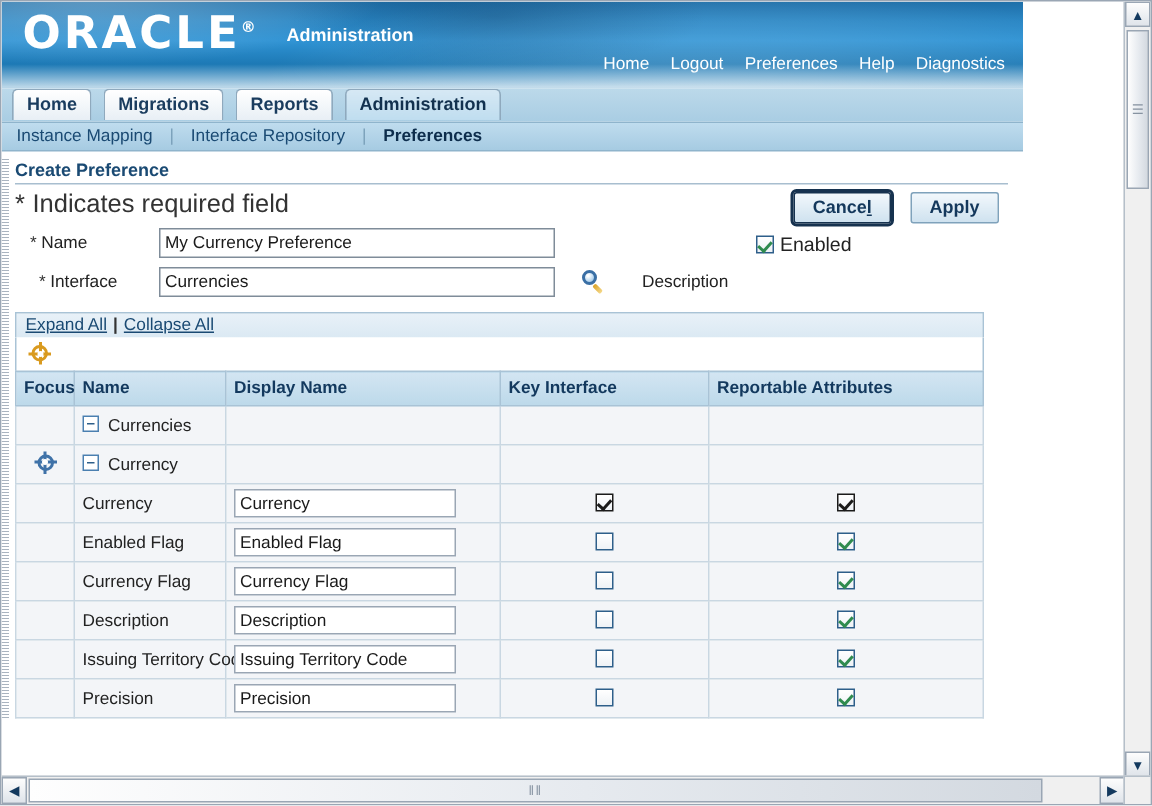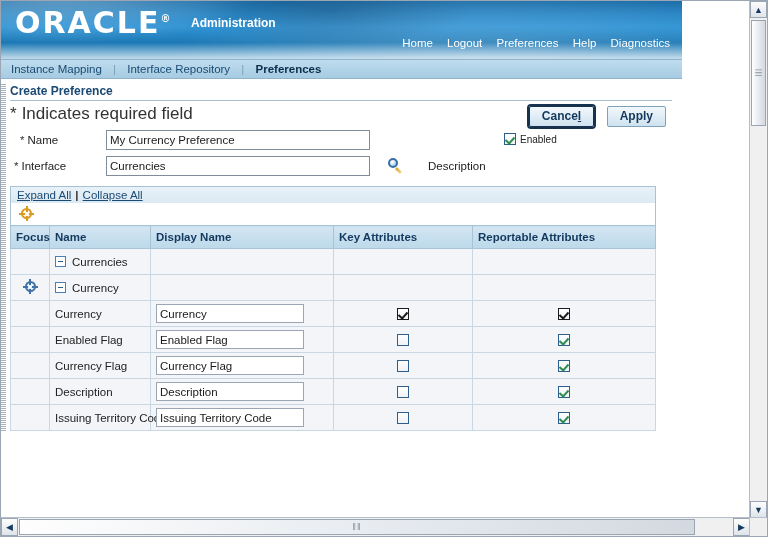--- a/index.html
+++ b/index.html
@@ -211,21 +211,21 @@
   }
   .cbx.checked-dark:after {
     content: "";
     position: absolute; left: 2px; top: 1px;
     width: 4px; height: 7px;
     border: solid #1b1b1b;
     border-width: 0 2px 2px 0;
     transform: rotate(42deg);
   }
   .cbx.dark-border { border: 1px solid #1b1b1b; }
-  .enabled-label { font-size: 10px; color: #222; margin-left: 4px; }
+  .enabled-label { font-size: 13px; color: #222; margin-left: 4px; }
 
   
   .tbl-wrap { margin: 4px 26px 0 0; }
   .expand-bar {
     background: linear-gradient(180deg,#e8f1f8 0%, #dbe9f3 100%);
     border: 1px solid #a9c3d6;
     border-bottom: none;
     font-size: 11.5px;
     padding: 2px 6px;
     color: #1a4a73;
@@ -380,20 +380,26 @@
       <div class="app-title">Administration</div>
       <div class="global-links">
         <a href="#">Home</a>
         <a href="#">Logout</a>
         <a href="#">Preferences</a>
         <a href="#">Help</a>
         <a href="#">Diagnostics</a>
       </div>
     </div>
 
+    <div class="tab-strip">
+      <span class="tab">Home</span>
+      <span class="tab">Migrations</span>
+      <span class="tab">Reports</span>
+      <span class="tab selected">Administration</span>
+    </div>
 
     <div class="subtab-strip">
       <a href="#">Instance Mapping</a>
       <span class="subtab-sep">|</span>
       <a href="#">Interface Repository</a>
       <span class="subtab-sep">|</span>
       <a href="#" class="active">Preferences</a>
     </div>
 
     <div class="content">
@@ -412,21 +418,21 @@
         <span class="btn">Apply</span>
       </div>
 
       <div class="form-area">
 
         <div class="frow flabel" style="left:10px; top:4px; width:78px;">
           <span class="star">*</span><span>Name</span>
         </div>
         <input class="tfield" style="position: absolute; left: 96px; top: 0px; width: 264px;" value="My Currency Preference">
 
-        <div class="frow flabel" style="left:4px; top:30px; width:78px;">
+        <div class="frow flabel" style="left:16px; top:30px; width:78px;">
           <span class="star">*</span><span>Interface</span>
         </div>
         <input class="tfield" style="position: absolute; left: 96px; top: 26px; width: 264px;" value="Currencies">
 
         <span class="lov-icon" style="left:378px; top:28px;">
           <span class="lens"></span>
           <span class="handle"></span>
         </span>
 
         <div class="frow" style="left:494px; top:3px;">
@@ -450,21 +456,21 @@
             <span class="dot"></span>
           </span>
         </div>
 
         <table class="tree">
           <thead>
             <tr>
               <th class="h-focus">Focus</th>
               <th>Name</th>
               <th class="h-disp">Display Name</th>
-              <th class="h-key">Key Attributes</th>
+              <th class="h-key">Key Interface</th>
               <th class="h-rep">Reportable Attributes</th>
             </tr>
           </thead>
           <tbody>
               <tr>
                 <td class="c-focus"></td>
                 <td class="c-name indent1"><span class="toggle"></span><span>Currencies</span></td>
                 <td class="c-disp"></td>
                 <td class="c-key"></td>
                 <td class="c-rep"></td>
@@ -504,20 +510,27 @@
                 <td class="c-key"><span class="cbx"></span></td>
                 <td class="c-rep"><span class="cbx checked-green"></span></td>
               </tr>
               <tr>
                 <td class="c-focus"></td>
                 <td class="c-name indent3"><span>Issuing Territory Code</span></td>
                 <td class="c-disp"><input class="disp-input" value="Issuing Territory Code" style=""></td>
                 <td class="c-key"><span class="cbx"></span></td>
                 <td class="c-rep"><span class="cbx checked-green"></span></td>
               </tr>
+              <tr>
+                <td class="c-focus"></td>
+                <td class="c-name indent3"><span>Precision</span></td>
+                <td class="c-disp"><input class="disp-input" value="Precision" style=""></td>
+                <td class="c-key"><span class="cbx"></span></td>
+                <td class="c-rep"><span class="cbx checked-green"></span></td>
+              </tr>
             </tbody>
         </table>
       </div>
 
     </div>
   </div>
 
   <div class="vscroll">
     <div class="sb-btn" style="left:0; top:0; width:17px; height:17px;">
       <span>▲</span>

